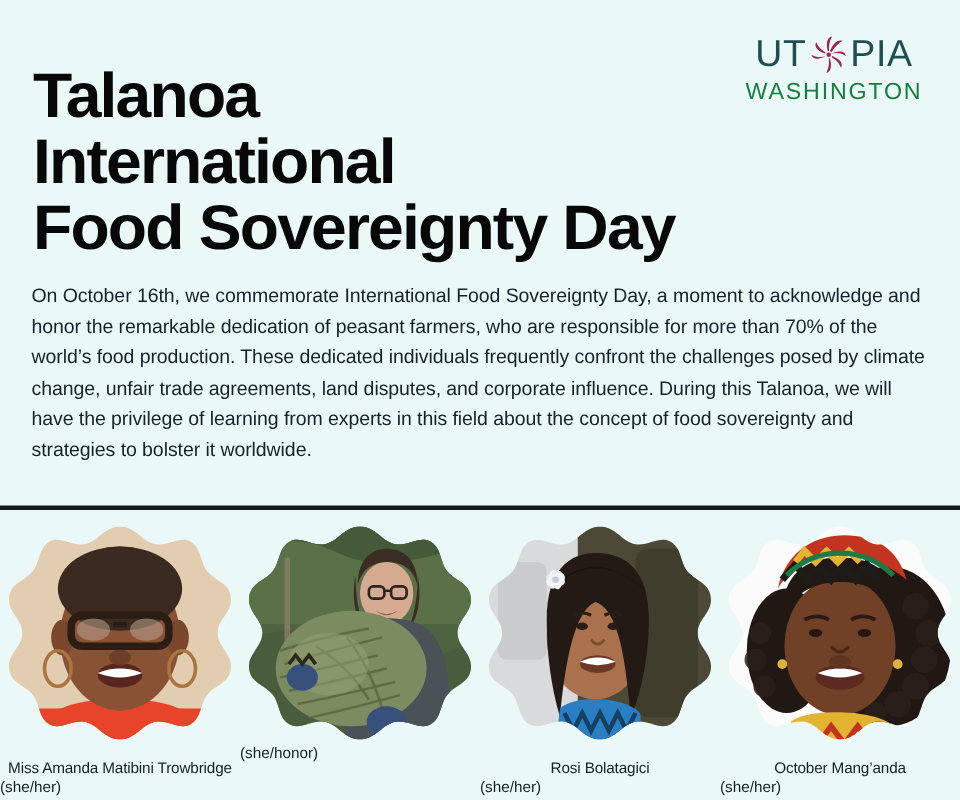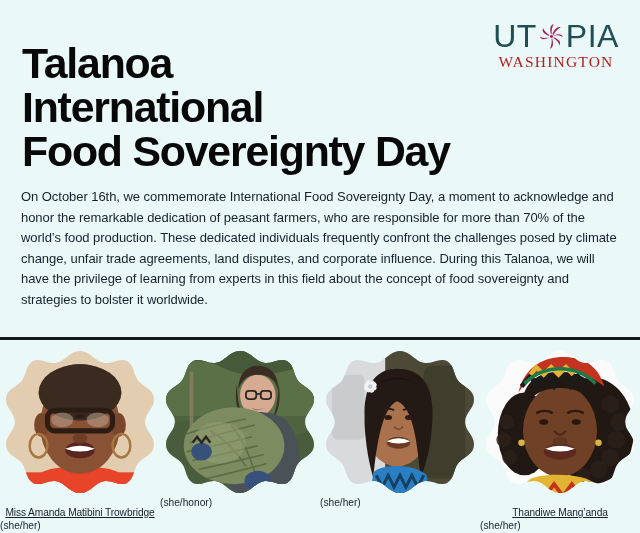--- a/index.html
+++ b/index.html
@@ -71,39 +71,39 @@
     width: 132px;
     height: 32px;
     display: flex;
     align-items: center;
     justify-content: center;
     gap: 0px;
   }
   .logo-let {
     color: #1f4f52;
     font-family: "Liberation Sans", sans-serif;
-    font-size: 32px;
+    font-size: 25px;
     font-weight: 400;
     letter-spacing: 0.5px;
     line-height: 30px;
   }
   #logo-mark {
     width: 27px;
     height: 27px;
     margin: 0 1px;
     display: inline-block;
   }
   #logo-sub {
     position: absolute;
     left: 0;
     top: 33px;
     width: 132px;
     text-align: center;
-    color: #b91c1c;
-    font-family: Liberation Serif, serif;
+    color: #15803d;
+    font-family: Liberation Sans, sans-serif;
     font-size: 15.5px;
     letter-spacing: 1.2px;
     line-height: 18px;
   }
 
   
   #divider {
     position: absolute;
     left: 0;
     top: 337px;
@@ -146,21 +146,20 @@
   }
   .speaker-name {
     margin-top: 11px;
     width: 160px;
     text-align: center;
     color: #13202a;
     font-family: "Liberation Sans", sans-serif;
     font-size: 10.2px;
     line-height: 13px;
     letter-spacing: -0.1px;
-    text-decoration: underline;
   }
   .speaker-pronouns {
     width: 160px;
     text-align: left;
     color: #13202a;
     font-family: "Liberation Sans", sans-serif;
     font-size: 10.2px;
     line-height: 14px;
   }
 </style>
@@ -312,20 +311,21 @@
             <ellipse cx="42" cy="47" rx="2.6" ry="1.7" fill="#2b1d15"></ellipse>
             <ellipse cx="56" cy="47" rx="2.6" ry="1.7" fill="#2b1d15"></ellipse>
             <path d="M46 53 Q49 57 52 53" stroke="#7b4c30" stroke-width="1.2" fill="none"></path>
             <ellipse cx="49" cy="64" rx="8" ry="4" fill="#6b3a26"></ellipse>
             <path d="M41 63 Q49 59 57 63 Q49 66 41 63 Z" fill="#ffffff"></path>
             <path d="M32 84 C38 78 60 78 68 86 L70 100 L30 100 Z" fill="#2a7fc4"></path>
             <path d="M34 86 l4 8 l4 -8 l4 8 l4 -8 l4 8 l4 -8 l4 8 l4 -8" stroke="#16405f" stroke-width="2" fill="none"></path>
           </g>
         </svg>
       </div>
+      <div class="speaker-name">Rosi Bolatagici</div>
       <div class="speaker-pronouns">(she/her)</div>
     </div>
 
     <div class="speaker">
       <div class="photo-wrap">
         <svg class="photo-mask" viewBox="0 0 100 100" width="148" height="148" aria-hidden="true">
           <defs>
             <clipPath id="blobD">
               <path d="M50 2 C57 2 60 9 66 10 C72 11 77 6 82 9 C87 12 86 19 90 23 C94 27 100 28 100 35 C100 41 94 44 94 50 C94 56 100 59 100 65 C100 72 94 73 90 77 C86 81 87 88 82 91 C77 94 72 89 66 90 C60 91 57 98 50 98 C43 98 40 91 34 90 C28 89 23 94 18 91 C13 88 14 81 10 77 C6 73 0 72 0 65 C0 59 6 56 6 50 C6 44 0 41 0 35 C0 28 6 27 10 23 C14 19 13 12 18 9 C23 6 28 11 34 10 C40 9 43 2 50 2 Z"></path>
             </clipPath>
@@ -361,18 +361,18 @@
             <ellipse cx="50" cy="70" rx="11" ry="5.5" fill="#5c2a1e"></ellipse>
             <path d="M40 68 Q50 64 60 68 Q50 72 40 68 Z" fill="#ffffff"></path>
             <ellipse cx="50" cy="63" rx="5" ry="3" fill="#5f3620"></ellipse>
             <path d="M28 90 C34 84 66 84 74 92 L76 100 L26 100 Z" fill="#e2b431"></path>
             <path d="M34 92 l6 8 l6 -8 l6 8 l6 -8 l6 8" stroke="#c2341f" stroke-width="2.6" fill="none"></path>
             <circle cx="24" cy="64" r="2.2" fill="#d9b441"></circle>
             <circle cx="76" cy="64" r="2.2" fill="#d9b441"></circle>
           </g>
         </svg>
       </div>
-      <div class="speaker-name">Thandiwe Mang’anda</div>
+      <div class="speaker-name">October Mang’anda</div>
       <div class="speaker-pronouns">(she/her)</div>
     </div>
 
   </div>
 </div>
 
 </body></html>

